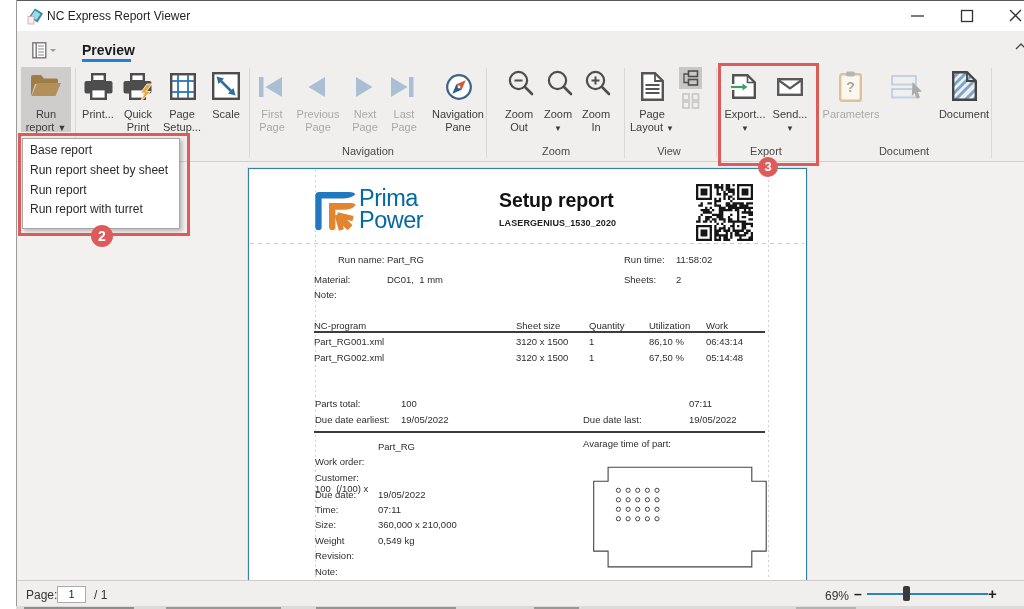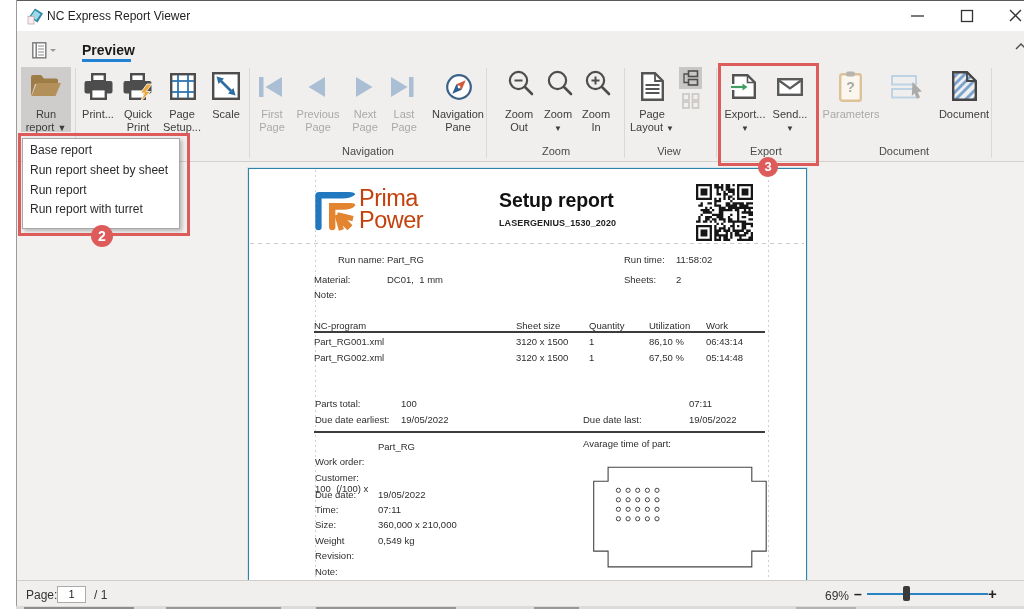--- a/index.html
+++ b/index.html
@@ -248,21 +248,21 @@
 
   <svg class="abs" style="left:297px;top:188px;" width="44" height="44" viewBox="0 0 44 44">
     <path d="M2.3 40 L2.3 7.5 Q2.3 3.9 6 3.9 L36 3.9 Q42.2 3.9 42.2 6.6 Q38 10.6 29 10.6 L8.6 10.6 L8.6 39.5 Q8.6 42.3 5.2 42.3 Q3 42.3 2.3 40 Z" fill="#2178bf"></path>
     <path d="M16 40 L16 15 L37.5 15 Q42.3 15 42.3 17.4 Q38.5 21.7 30 21.7 L22.4 21.7 L22.4 39.5 Q22.4 42.3 19 42.3 Q17 42.3 16 40 Z" fill="#e2852e"></path>
     <g stroke="#e2852e" fill="none">
       <line x1="24.2" y1="26.8" x2="40" y2="30.6" stroke-width="5.2"></line>
       <line x1="24.2" y1="26.8" x2="28.4" y2="42" stroke-width="5.2"></line>
       <line x1="25.2" y1="27.8" x2="37" y2="39.8" stroke-width="7.2"></line>
     </g>
   </svg>
-  <div class="abs" style="left:343px;top:186.5px;font-size:23.5px;line-height:22.2px;color:#c2410c;letter-spacing:-0.5px;">Prima<br>Power</div>
+  <div class="abs" style="left:343px;top:186.5px;font-size:23.5px;line-height:22.2px;color:#0369a1;letter-spacing:-0.5px;">Prima<br>Power</div>
   <div class="abs" style="left:483px;top:189px;font-size:19.5px;font-weight:bold;color:#111;letter-spacing:-0.1px;">Setup report</div>
   <div class="abs" style="left:483px;top:218px;font-size:9px;font-weight:bold;color:#222;letter-spacing:0.1px;">LASERGENIUS_1530_2020</div>
   <svg class="abs" style="left:680px;top:184px;" width="57" height="57" viewBox="0 0 57 57">
       <path d="M0.0 0.0h15.96v2.28h-15.96zM18.24 0.0h4.56v2.28h-4.56zM25.08 0.0h2.28v2.28h-2.28zM29.64 0.0h4.56v2.28h-4.56zM36.48 0.0h2.28v2.28h-2.28zM41.04 0.0h15.96v2.28h-15.96zM0.0 2.28h2.28v2.28h-2.28zM13.68 2.28h2.28v2.28h-2.28zM18.24 2.28h9.12v2.28h-9.12zM29.64 2.28h4.56v2.28h-4.56zM41.04 2.28h2.28v2.28h-2.28zM54.72 2.28h2.28v2.28h-2.28zM0.0 4.56h2.28v2.28h-2.28zM4.56 4.56h6.84v2.28h-6.84zM13.68 4.56h2.28v2.28h-2.28zM20.52 4.56h2.28v2.28h-2.28zM25.08 4.56h2.28v2.28h-2.28zM29.64 4.56h9.12v2.28h-9.12zM41.04 4.56h2.28v2.28h-2.28zM45.6 4.56h6.84v2.28h-6.84zM54.72 4.56h2.28v2.28h-2.28zM0.0 6.84h2.28v2.28h-2.28zM4.56 6.84h6.84v2.28h-6.84zM13.68 6.84h2.28v2.28h-2.28zM20.52 6.84h2.28v2.28h-2.28zM27.36 6.84h2.28v2.28h-2.28zM31.92 6.84h6.84v2.28h-6.84zM41.04 6.84h2.28v2.28h-2.28zM45.6 6.84h6.84v2.28h-6.84zM54.72 6.84h2.28v2.28h-2.28zM0.0 9.12h2.28v2.28h-2.28zM4.56 9.12h6.84v2.28h-6.84zM13.68 9.12h2.28v2.28h-2.28zM20.52 9.12h4.56v2.28h-4.56zM27.36 9.12h4.56v2.28h-4.56zM36.48 9.12h2.28v2.28h-2.28zM41.04 9.12h2.28v2.28h-2.28zM45.6 9.12h6.84v2.28h-6.84zM54.72 9.12h2.28v2.28h-2.28zM0.0 11.4h2.28v2.28h-2.28zM13.68 11.4h2.28v2.28h-2.28zM27.36 11.4h2.28v2.28h-2.28zM31.92 11.4h4.56v2.28h-4.56zM41.04 11.4h2.28v2.28h-2.28zM54.72 11.4h2.28v2.28h-2.28zM0.0 13.68h15.96v2.28h-15.96zM18.24 13.68h2.28v2.28h-2.28zM22.8 13.68h2.28v2.28h-2.28zM27.36 13.68h2.28v2.28h-2.28zM31.92 13.68h2.28v2.28h-2.28zM36.48 13.68h2.28v2.28h-2.28zM41.04 13.68h15.96v2.28h-15.96zM18.24 15.96h6.84v2.28h-6.84zM34.2 15.96h2.28v2.28h-2.28zM4.56 18.24h2.28v2.28h-2.28zM11.4 18.24h4.56v2.28h-4.56zM18.24 18.24h2.28v2.28h-2.28zM29.64 18.24h4.56v2.28h-4.56zM36.48 18.24h11.4v2.28h-11.4zM50.16 18.24h6.84v2.28h-6.84zM2.28 20.52h4.56v2.28h-4.56zM18.24 20.52h6.84v2.28h-6.84zM29.64 20.52h11.4v2.28h-11.4zM43.32 20.52h9.12v2.28h-9.12zM9.12 22.8h2.28v2.28h-2.28zM13.68 22.8h2.28v2.28h-2.28zM22.8 22.8h6.84v2.28h-6.84zM31.92 22.8h25.08v2.28h-25.08zM4.56 25.08h9.12v2.28h-9.12zM15.96 25.08h2.28v2.28h-2.28zM22.8 25.08h13.68v2.28h-13.68zM38.76 25.08h4.56v2.28h-4.56zM47.88 25.08h2.28v2.28h-2.28zM52.44 25.08h2.28v2.28h-2.28zM6.84 27.36h9.12v2.28h-9.12zM22.8 27.36h4.56v2.28h-4.56zM41.04 27.36h2.28v2.28h-2.28zM45.6 27.36h11.4v2.28h-11.4zM4.56 29.64h2.28v2.28h-2.28zM15.96 29.64h11.4v2.28h-11.4zM34.2 29.64h2.28v2.28h-2.28zM41.04 29.64h2.28v2.28h-2.28zM52.44 29.64h4.56v2.28h-4.56zM2.28 31.92h2.28v2.28h-2.28zM9.12 31.92h6.84v2.28h-6.84zM20.52 31.92h6.84v2.28h-6.84zM31.92 31.92h2.28v2.28h-2.28zM41.04 31.92h2.28v2.28h-2.28zM45.6 31.92h4.56v2.28h-4.56zM2.28 34.2h2.28v2.28h-2.28zM9.12 34.2h4.56v2.28h-4.56zM15.96 34.2h4.56v2.28h-4.56zM22.8 34.2h6.84v2.28h-6.84zM31.92 34.2h4.56v2.28h-4.56zM41.04 34.2h2.28v2.28h-2.28zM52.44 34.2h4.56v2.28h-4.56zM0.0 36.48h4.56v2.28h-4.56zM6.84 36.48h4.56v2.28h-4.56zM13.68 36.48h2.28v2.28h-2.28zM18.24 36.48h2.28v2.28h-2.28zM27.36 36.48h2.28v2.28h-2.28zM31.92 36.48h18.24v2.28h-18.24zM20.52 38.76h2.28v2.28h-2.28zM25.08 38.76h2.28v2.28h-2.28zM36.48 38.76h2.28v2.28h-2.28zM45.6 38.76h11.4v2.28h-11.4zM0.0 41.04h15.96v2.28h-15.96zM18.24 41.04h2.28v2.28h-2.28zM27.36 41.04h2.28v2.28h-2.28zM34.2 41.04h4.56v2.28h-4.56zM41.04 41.04h2.28v2.28h-2.28zM45.6 41.04h4.56v2.28h-4.56zM54.72 41.04h2.28v2.28h-2.28zM0.0 43.32h2.28v2.28h-2.28zM13.68 43.32h2.28v2.28h-2.28zM18.24 43.32h2.28v2.28h-2.28zM22.8 43.32h6.84v2.28h-6.84zM31.92 43.32h2.28v2.28h-2.28zM36.48 43.32h2.28v2.28h-2.28zM45.6 43.32h4.56v2.28h-4.56zM0.0 45.6h2.28v2.28h-2.28zM4.56 45.6h6.84v2.28h-6.84zM13.68 45.6h2.28v2.28h-2.28zM18.24 45.6h6.84v2.28h-6.84zM27.36 45.6h6.84v2.28h-6.84zM36.48 45.6h11.4v2.28h-11.4zM50.16 45.6h4.56v2.28h-4.56zM0.0 47.88h2.28v2.28h-2.28zM4.56 47.88h6.84v2.28h-6.84zM13.68 47.88h2.28v2.28h-2.28zM18.24 47.88h4.56v2.28h-4.56zM29.64 47.88h2.28v2.28h-2.28zM34.2 47.88h2.28v2.28h-2.28zM38.76 47.88h4.56v2.28h-4.56zM47.88 47.88h4.56v2.28h-4.56zM54.72 47.88h2.28v2.28h-2.28zM0.0 50.16h2.28v2.28h-2.28zM4.56 50.16h6.84v2.28h-6.84zM13.68 50.16h2.28v2.28h-2.28zM18.24 50.16h13.68v2.28h-13.68zM34.2 50.16h2.28v2.28h-2.28zM38.76 50.16h11.4v2.28h-11.4zM54.72 50.16h2.28v2.28h-2.28zM0.0 52.44h2.28v2.28h-2.28zM13.68 52.44h2.28v2.28h-2.28zM18.24 52.44h2.28v2.28h-2.28zM22.8 52.44h2.28v2.28h-2.28zM27.36 52.44h4.56v2.28h-4.56zM34.2 52.44h2.28v2.28h-2.28zM43.32 52.44h2.28v2.28h-2.28zM52.44 52.44h4.56v2.28h-4.56zM0.0 54.72h15.96v2.28h-15.96zM18.24 54.72h6.84v2.28h-6.84zM27.36 54.72h6.84v2.28h-6.84zM41.04 54.72h15.96v2.28h-15.96z" fill="#161616"></path>
     </svg>
 
   <div id="pagebody">
     <div class="pgtxt" style="left:298px;top:254px;padding-left:24px;">Run name:</div>
     <div class="pgtxt" style="left:371px;top:254px;">Part_RG</div>
     <div class="pgtxt" style="left:608px;top:254px;">Run time:</div>

